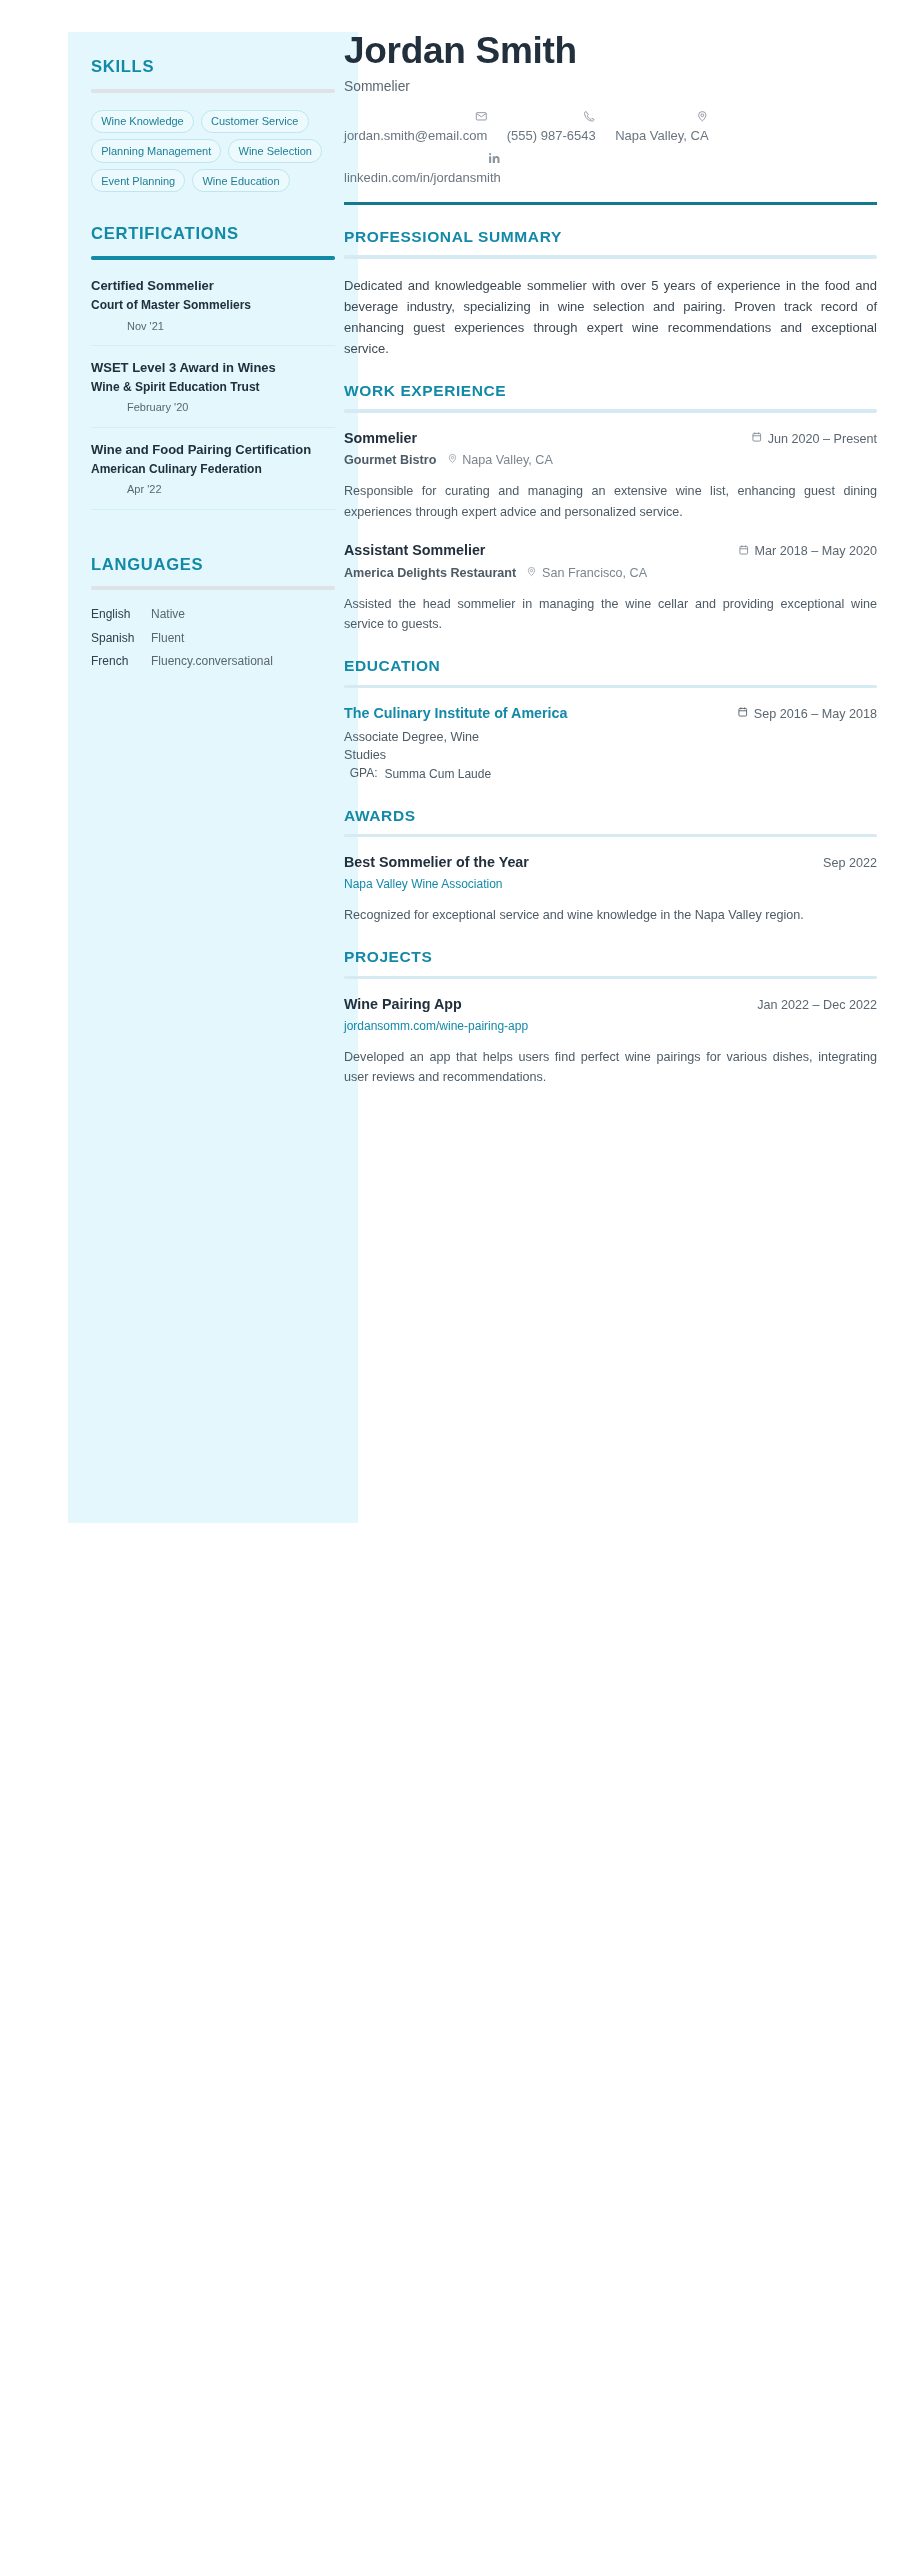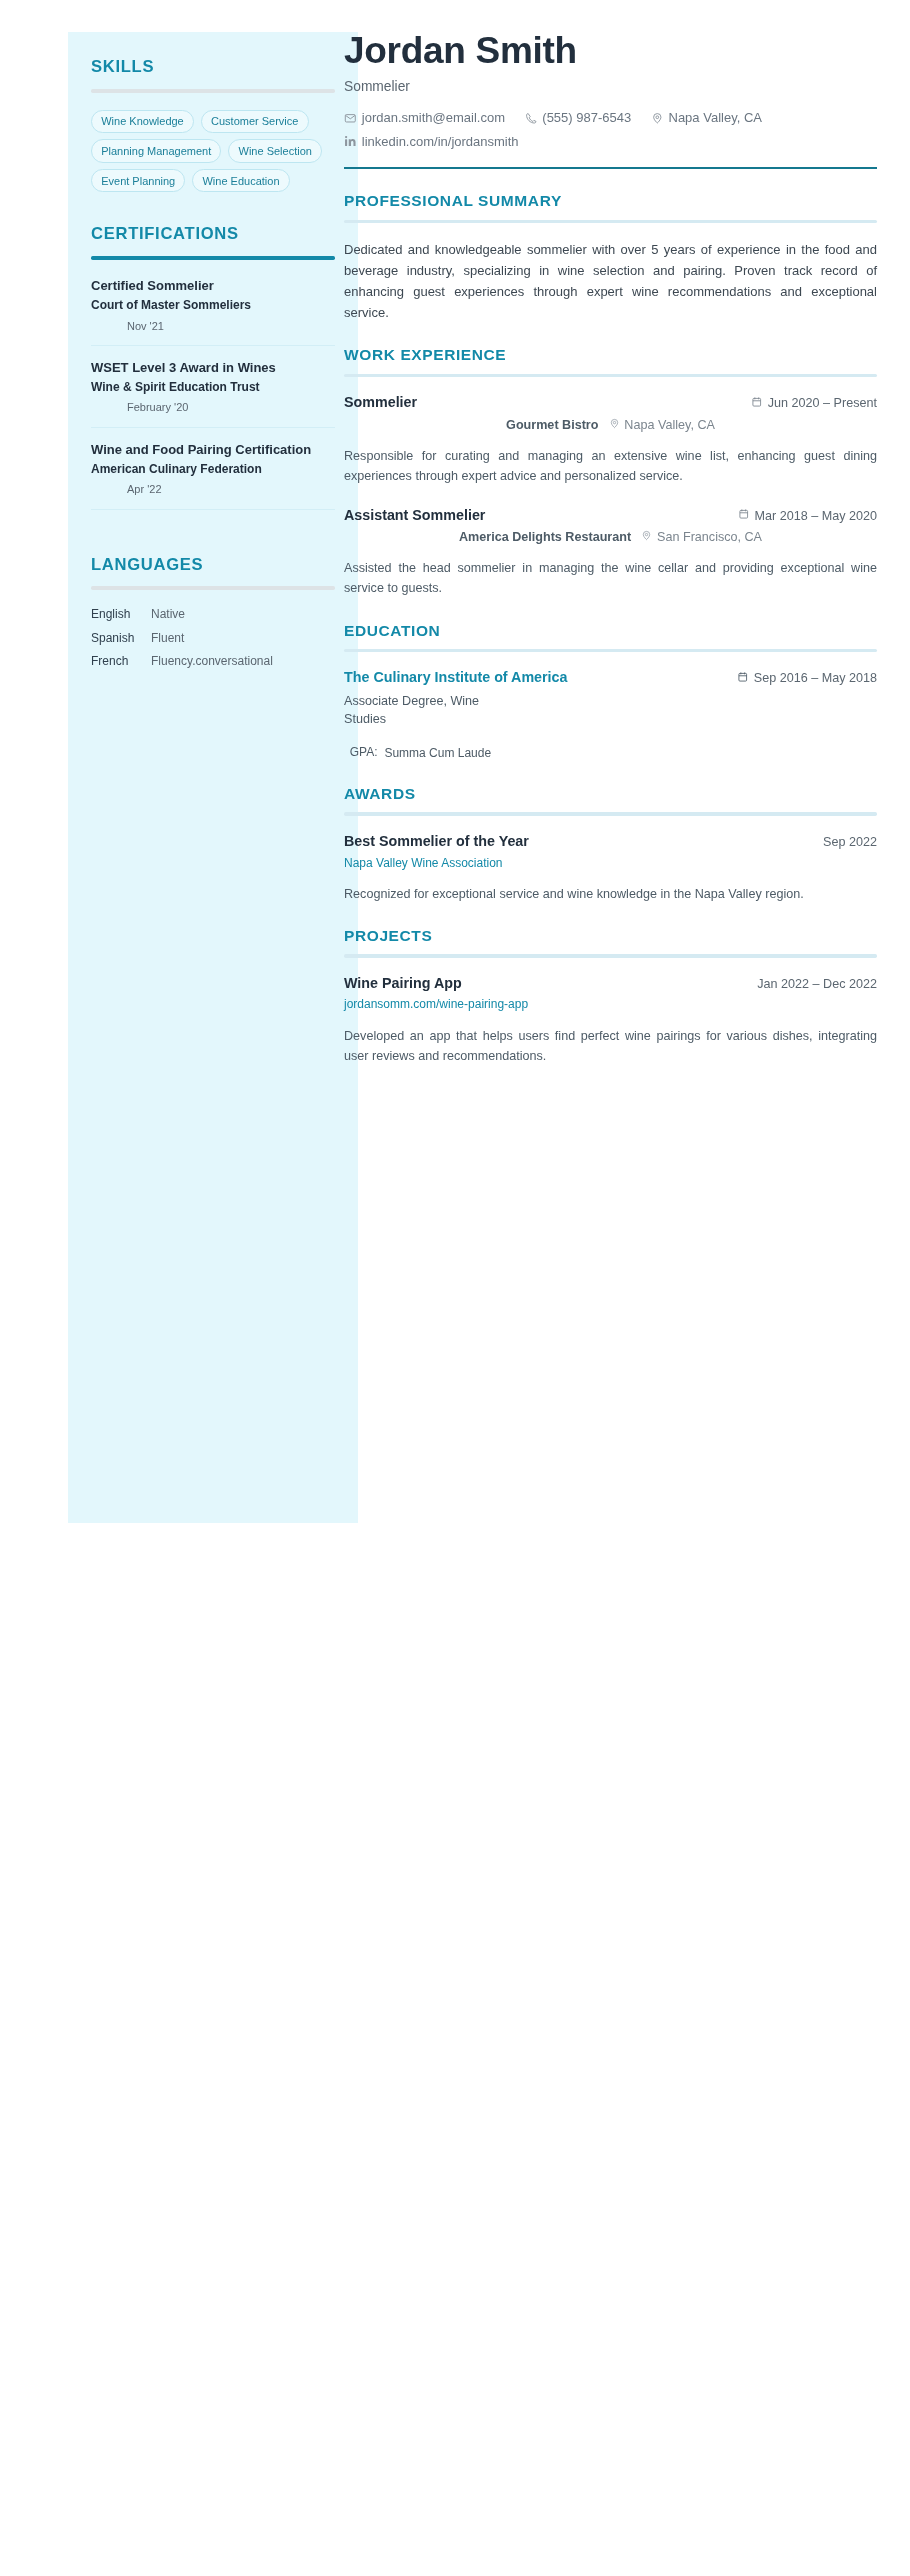--- a/index.html
+++ b/index.html
@@ -42,46 +42,46 @@
   .block-gap{height:33px;}
 
   
   .main{position:absolute;left:344px;top:32px;width:533px;}
   .name{
     font-size:37px;font-weight:bold;color:#222f3d;letter-spacing:-0.3px;
     line-height:1.05;margin:0 0 8px 0;
   }
   .job-title{font-size:13.8px;color:#5b6670;margin:0 0 15px 0;line-height:1.2;}
   .contact-row{display:flex;align-items:center;flex-wrap:wrap;gap:0 19.5px;margin-bottom:8px;}
-  .contact-item{display:flex;align-items:center;gap:5.2px;font-size:13px;color:#6a7580;line-height:1.2;white-space:nowrap;}
+  .contact-item{display:flex;align-items:flex-end;gap:5.2px;font-size:13px;color:#6a7580;line-height:1.2;white-space:nowrap;flex-direction:column;}
   .contact-item svg{flex:none;display:block;}
   .top-rule{height:2.9px;background:#14788f;margin:17px 0 0 0;}
 
   .sec{margin-top:23px;}
   .sec-head{
     color:#1389a8;font-size:15.5px;font-weight:bold;letter-spacing:0.6px;
     margin:0 0 10.3px 0;line-height:1.1;
   }
   .sec-rule{height:3.4px;background:#d5eaf2;border-radius:1.7px;margin-bottom:16px;}
   .summary{font-size:13px;color:#3d4852;line-height:1.62;text-align:justify;}
 
   .entry{margin-bottom:19.5px;}
   .entry:last-child{margin-bottom:0;}
   .entry-top{display:flex;justify-content:space-between;align-items:baseline;gap:10.3px;margin-bottom:5.2px;}
   .entry-title{font-size:14.3px;font-weight:bold;color:#222f3d;line-height:1.3;}
   .entry-title.link{color:#1389a8;max-width:270px;}
   .entry-date{font-size:12.6px;color:#5b6670;display:flex;align-items:center;gap:5.2px;white-space:nowrap;line-height:1.3;}
-  .entry-sub{display:flex;justify-content:center;align-items:baseline;gap:10.3px;margin-bottom:8px;}
+  .entry-sub{display:flex;justify-content:flex-start;align-items:baseline;gap:10.3px;margin-bottom:8px;}
   .entry-org{font-size:12.6px;font-weight:bold;color:#4d5b66;line-height:1.3;}
   .entry-loc{font-size:12.6px;color:#7b858e;display:flex;align-items:center;gap:4.6px;white-space:nowrap;}
   .entry-desc{font-size:12.6px;color:#4d5b66;line-height:1.6;text-align:justify;}
   .entry-link{font-size:12px;color:#1389a8;line-height:1.3;margin-bottom:8px;}
 
   .edu-sub{font-size:12.6px;color:#4d5b66;line-height:1.45;max-width:172px;}
-  .gpa-row{display:flex;gap:6.9px;margin-top:16px;margin-left:5.7px;max-width:172px;}
+  .gpa-row{display:flex;gap:6.9px;margin-top:2px;margin-left:5.7px;max-width:172px;}
   .gpa-label{font-size:12px;color:#4d5b66;flex:none;}
   .gpa-val{font-size:12px;color:#4d5b66;line-height:1.45;}
   .award-org{font-size:12px;color:#1389a8;line-height:1.3;margin-bottom:8px;}
 </style>
 </head>
 <body>
 
 <div class="page">
 
   <aside class="sidebar">

